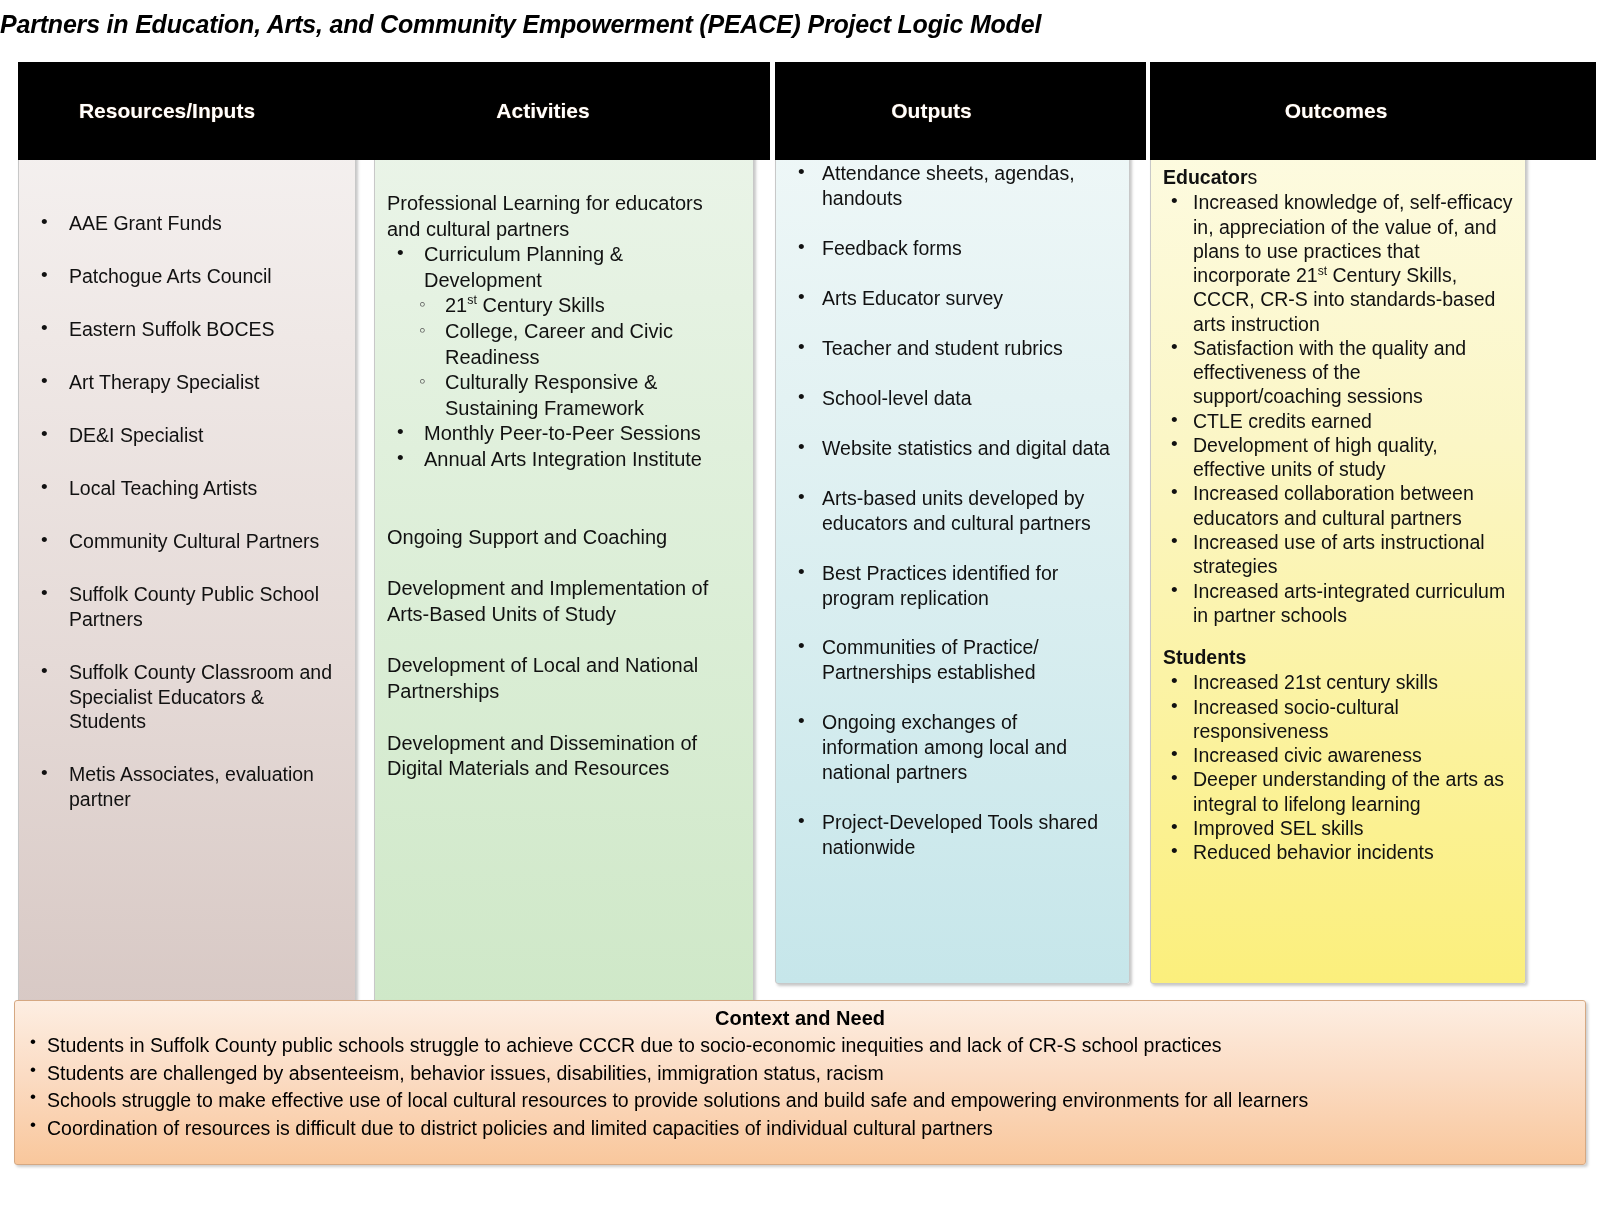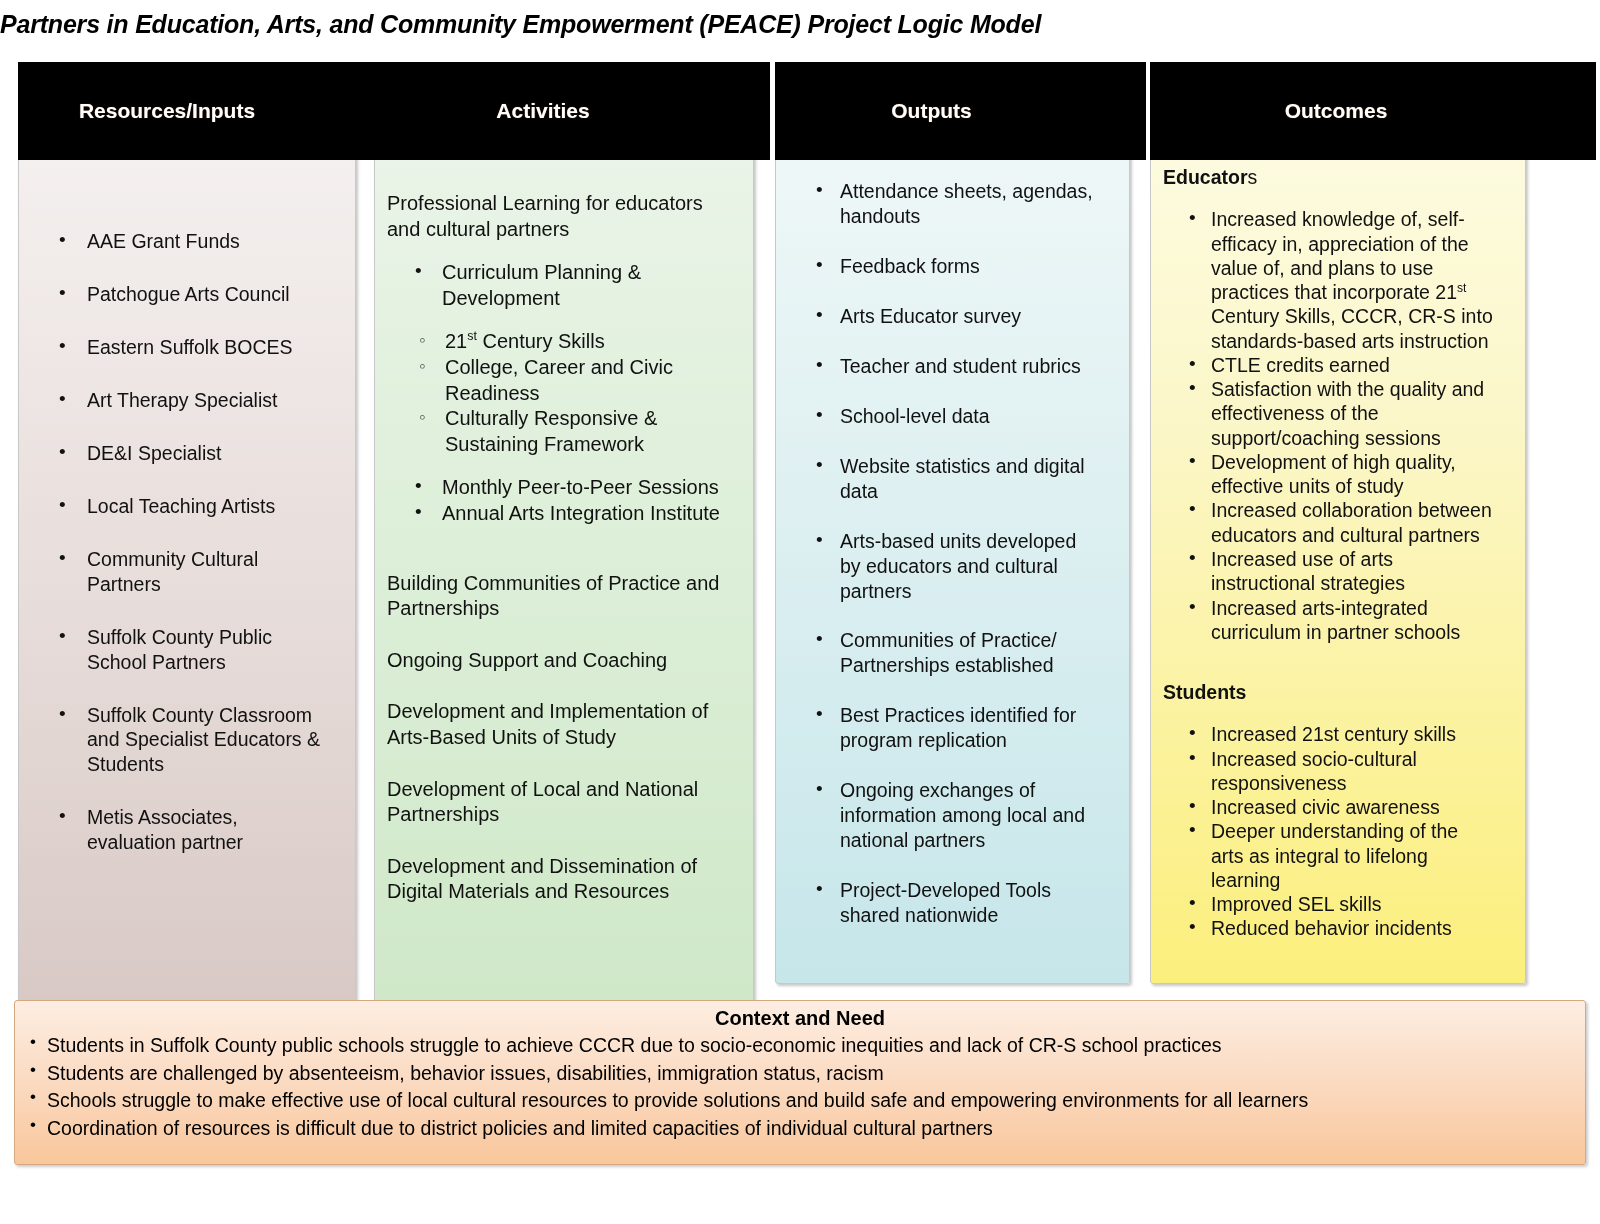--- a/index.html
+++ b/index.html
@@ -74,21 +74,21 @@
   #col-resources { left: 18px;   width: 338px; height: 858px;
     background: linear-gradient(to bottom, #f4f0ef 0%, #efe8e6 22%, #e5dad7 60%, #d8c9c5 100%); }
   #col-activities { left: 374px; width: 380px; height: 858px;
     background: linear-gradient(to bottom, #eaf4e8 0%, #e0f0dc 35%, #cfe8c8 100%); }
   #col-outputs   { left: 775px;  width: 355px; height: 836px;
     background: linear-gradient(to bottom, #eef7f7 0%, #e3f2f3 30%, #c6e6ea 100%); }
   #col-outcomes  { left: 1150px; width: 376px; height: 836px;
     background: linear-gradient(to bottom, #fdfbe0 0%, #fbf6c6 35%, #fbef7c 100%); }
 
   
-  ul.b1 { list-style: none; margin: 18px; padding: 0; }
+  ul.b1 { list-style: none; margin: 0; padding: 0; }
   ul.b1 > li {
     position: relative;
     padding-left: 35px;
     margin-bottom: 2px;
   }
   ul.b1 > li::before {
     content: "\2022";
     position: absolute;
     left: 10px; top: -1px;
     font-size: 19px;
@@ -243,21 +243,20 @@
       <li>College, Career and Civic Readiness</li>
       <li>Culturally Responsive &amp; Sustaining Framework</li>
     </ul>
 
     <ul class="b1 tight">
       <li>Monthly Peer-to-Peer Sessions</li>
       <li>Annual Arts Integration Institute</li>
     </ul>
 
     <div class="gap-md"></div>
-    <div class="hd">Building Communities of Practice and Partnerships</div>
 
     <div class="gap-md"></div>
     <div class="hd">Ongoing Support and Coaching</div>
 
     <div class="gap-md"></div>
     <div class="hd">Development and Implementation of Arts-Based Units of Study</div>
 
     <div class="gap-md"></div>
     <div class="hd">Development of Local and National  Partnerships</div>
 
@@ -270,39 +269,39 @@
 <div class="col" id="col-outputs">
   <div class="col-inner">
     <ul class="b1">
       <li>Attendance sheets, agendas, handouts</li>
       <li>Feedback forms</li>
       <li>Arts Educator survey</li>
       <li>Teacher and student rubrics</li>
       <li>School-level data</li>
       <li>Website statistics and digital data</li>
       <li>Arts-based units developed by educators and cultural partners</li>
+      <li>Best Practices identified for program replication</li>
       <li>Communities of Practice/ Partnerships established</li>
-      <li>Best Practices identified for program replication</li>
       <li>Ongoing exchanges of information among local and national partners</li>
       <li>Project-Developed Tools shared nationwide</li>
     </ul>
   </div>
 </div>
 
 <div class="col" id="col-outcomes">
   <div class="col-inner">
 
     <div class="section-hd">
       <span>Educator</span><span class="lt">s</span>
     </div>
 
     <ul class="b1">
       <li><span>Increased knowledge of, self-efficacy in, appreciation of the value of, and plans to use practices that incorporate 21</span><sup>st</sup><span> Century Skills, CCCR, CR-S into standards-based arts instruction</span></li>
+      <li>Satisfaction with the quality and effectiveness of the support/coaching sessions</li>
       <li>CTLE credits earned</li>
-      <li>Satisfaction with the quality and effectiveness of the support/coaching sessions</li>
       <li>Development of high quality, effective units of study</li>
       <li>Increased collaboration between educators and cultural partners</li>
       <li>Increased use of arts instructional strategies</li>
       <li>Increased arts-integrated curriculum in partner schools</li>
     </ul>
 
     <div class="gap-sm"></div>
 
     <div class="section-hd">Students</div>
 

